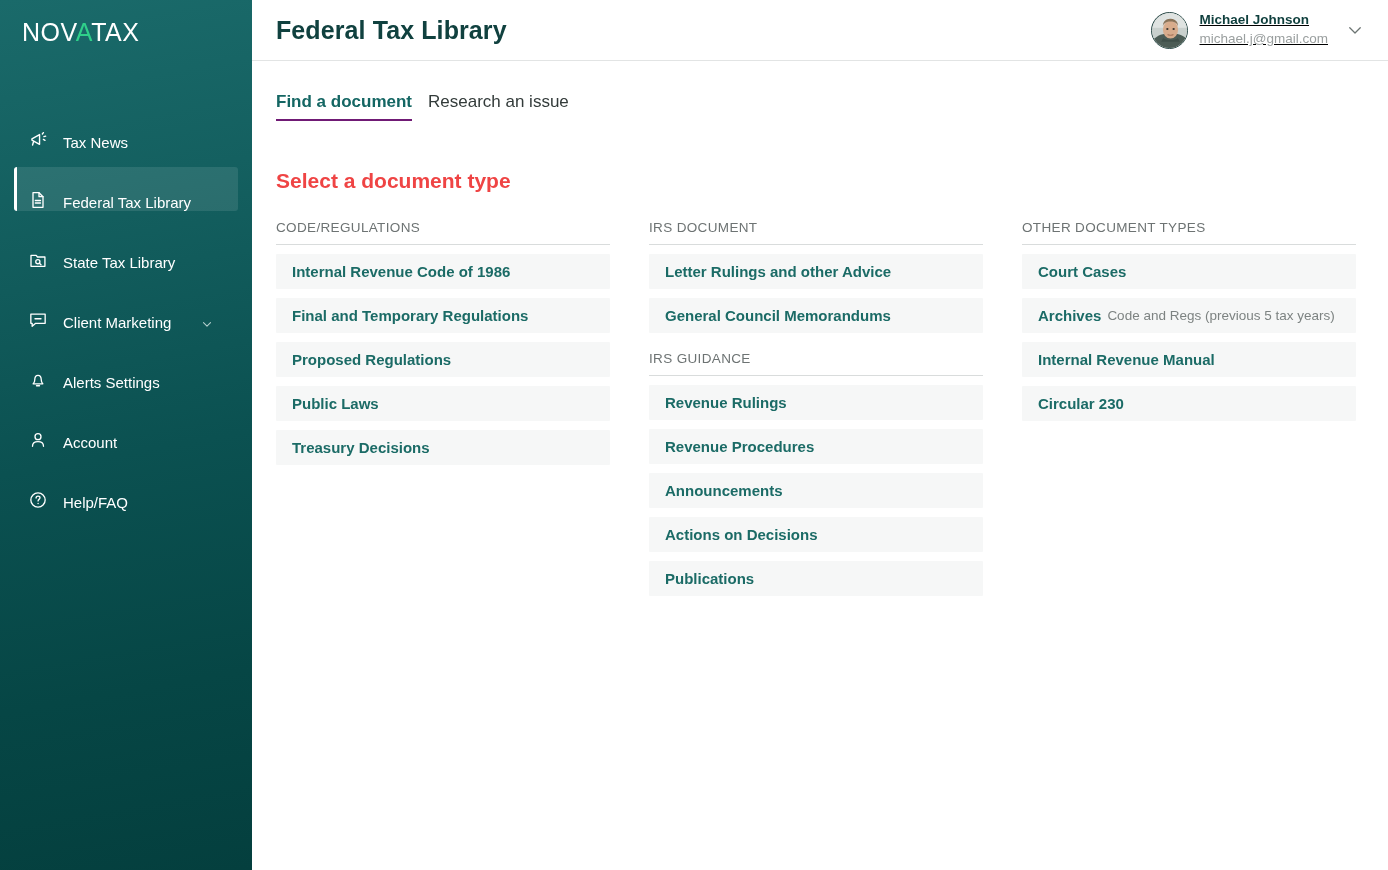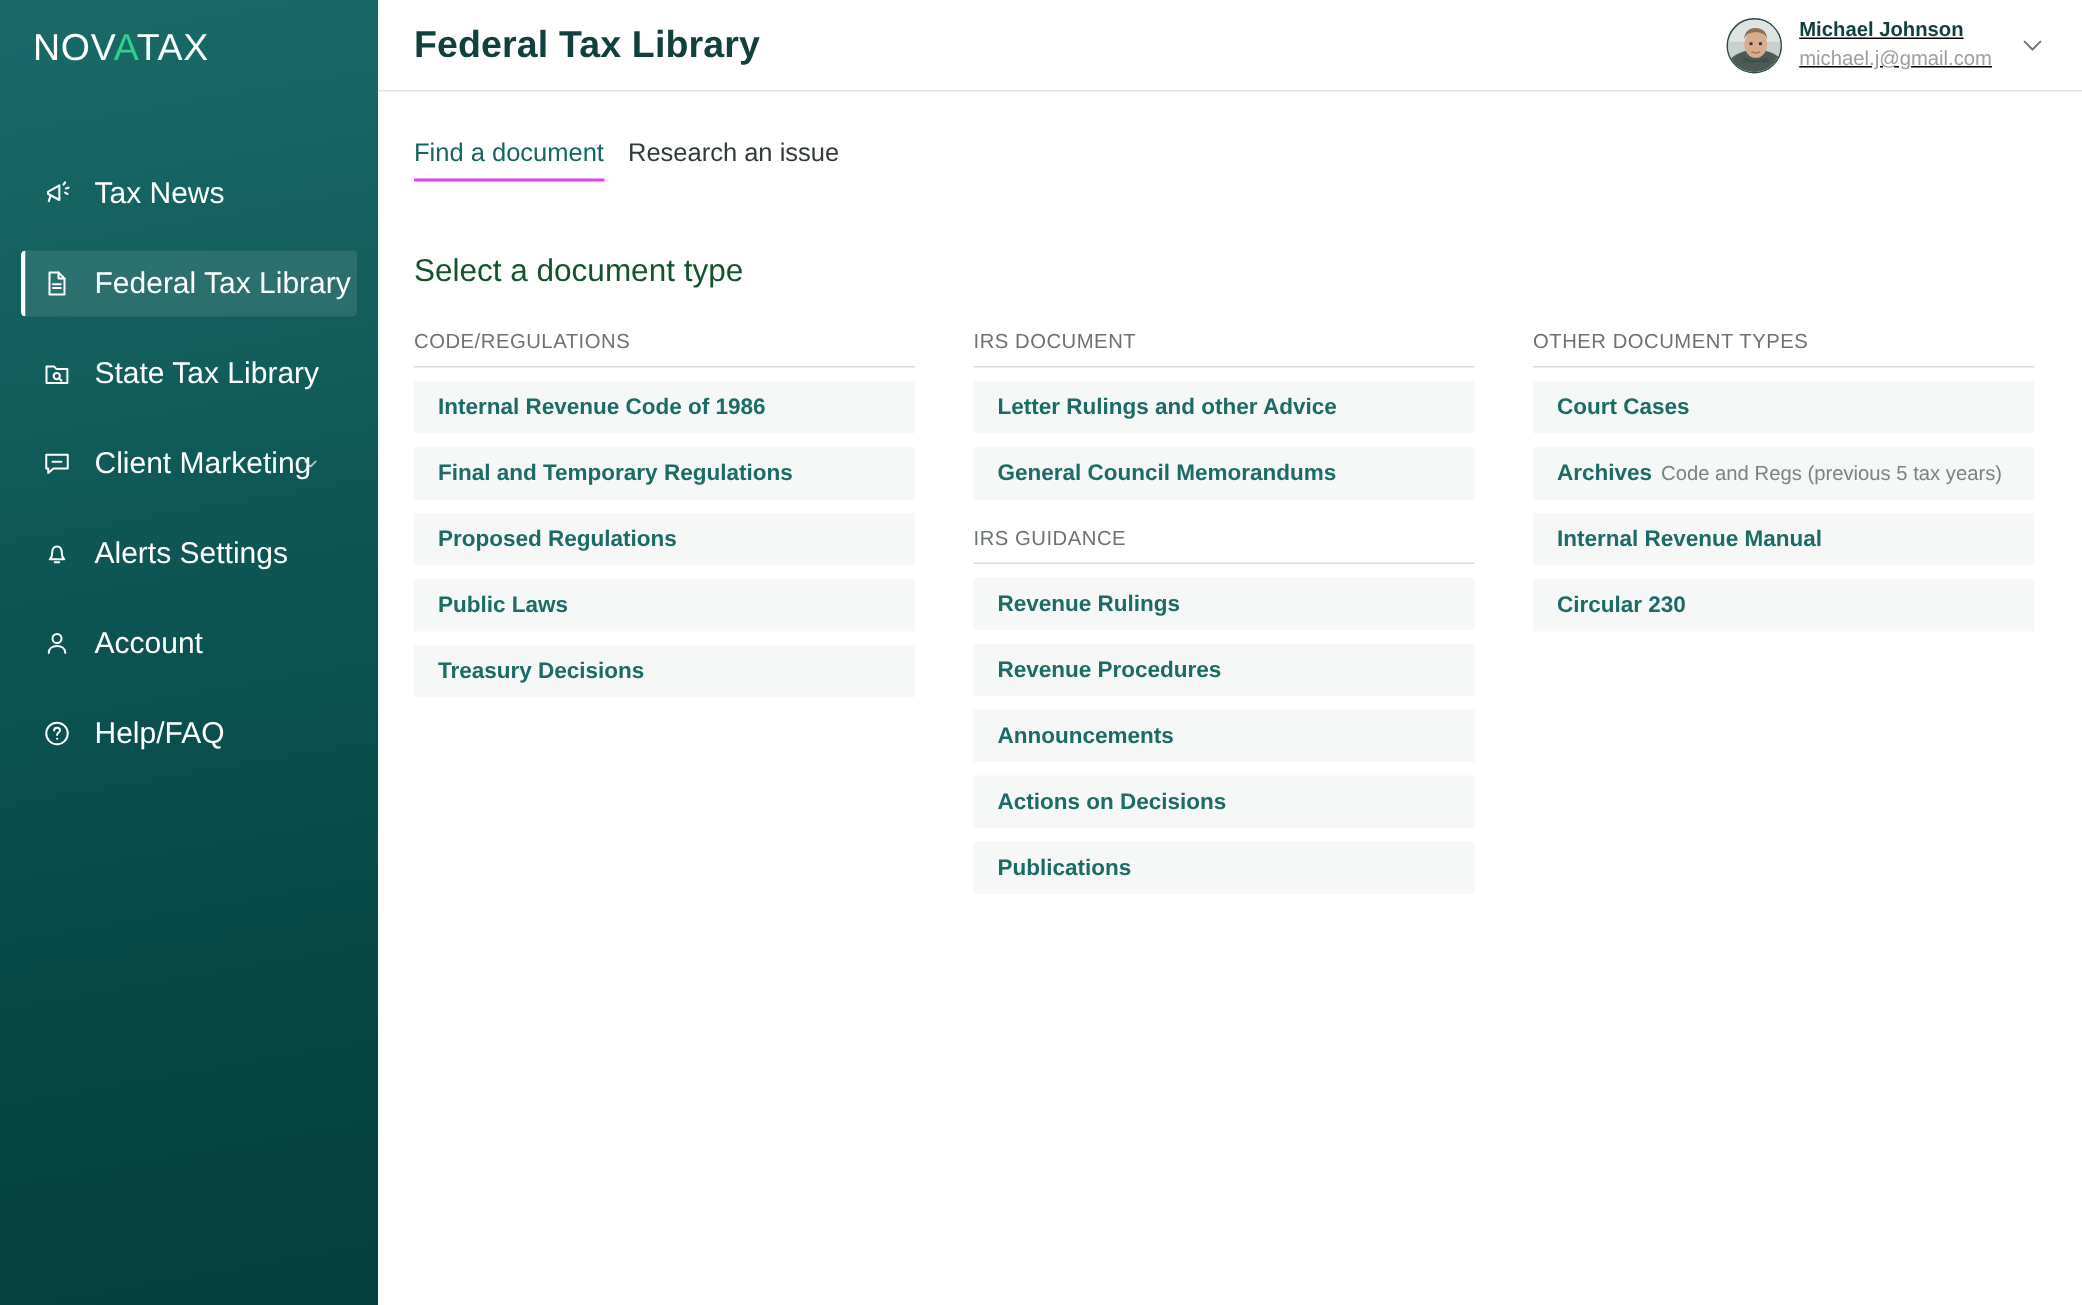--- a/index.html
+++ b/index.html
@@ -29,26 +29,26 @@
     font-weight: 400;
     line-height: 1;
     white-space: nowrap;
     font-family: "Liberation Sans", sans-serif;
   }
   .logo-text .accent { color: #2fd08a; }
 
   .nav { margin-top: 37px; }
   .nav-item {
     display: flex;
-    align-items: center;
+    align-items: flex-end;
     height: 44px;
     margin: 0 14px 16px 14px;
     padding-left: 13px;
     border-radius: 3px;
-    font-size: 20px;
+    font-size: 15px;
     color: #ffffff;
     cursor: pointer;
     position: relative;
   }
   .nav-item .nav-ico {
     width: 22px; height: 22px;
     flex: 0 0 22px;
     display: flex; align-items: center; justify-content: center;
     margin-right: 14px;
   }
@@ -119,28 +119,28 @@
   .tab {
     font-size: 17px;
     padding-bottom: 7px;
     cursor: pointer;
     color: #333b3a;
     border-bottom: 2px solid transparent;
     white-space: nowrap;
   }
   .tab.active {
     color: #146663;
-    font-weight: normal;
-    border-bottom: 2px solid #d946ef;
+    font-weight: bold;
+    border-bottom: 2px solid #701a75;
   }
 
   .section-title {
     font-size: 21px;
-    font-weight: normal;
-    color: #14532d;
+    font-weight: bold;
+    color: #ef4444;
     padding: 48px 2px 0 24px;
   }
 
   
   .columns {
     display: flex;
     padding: 27px 0 0 24px;
     gap: 39px;
   }
   .col { width: 334px; flex: 0 0 334px; }

